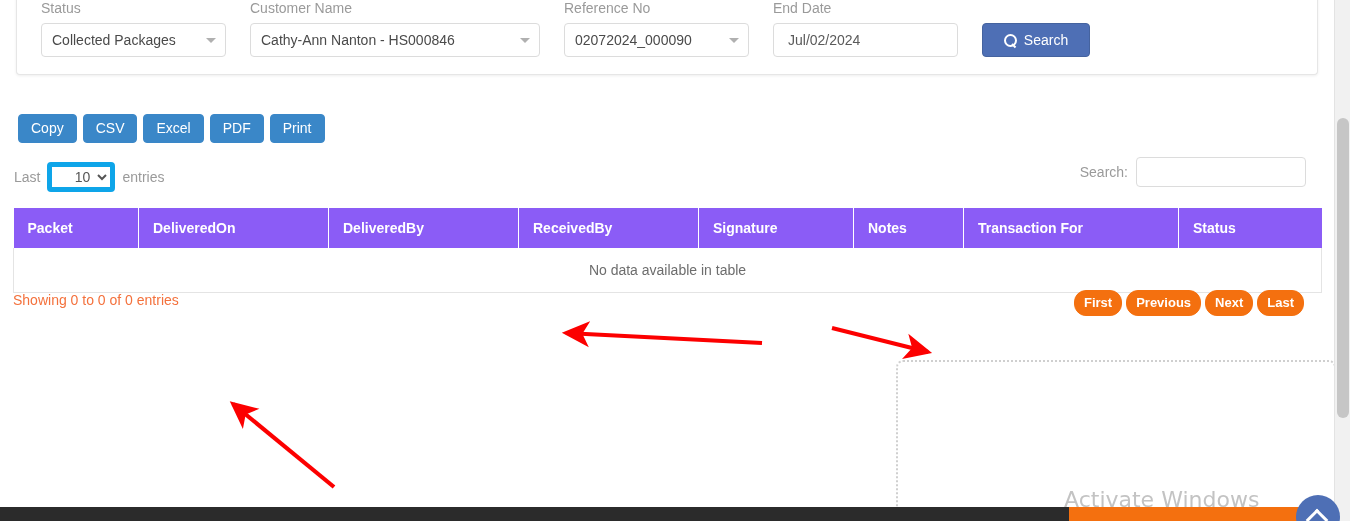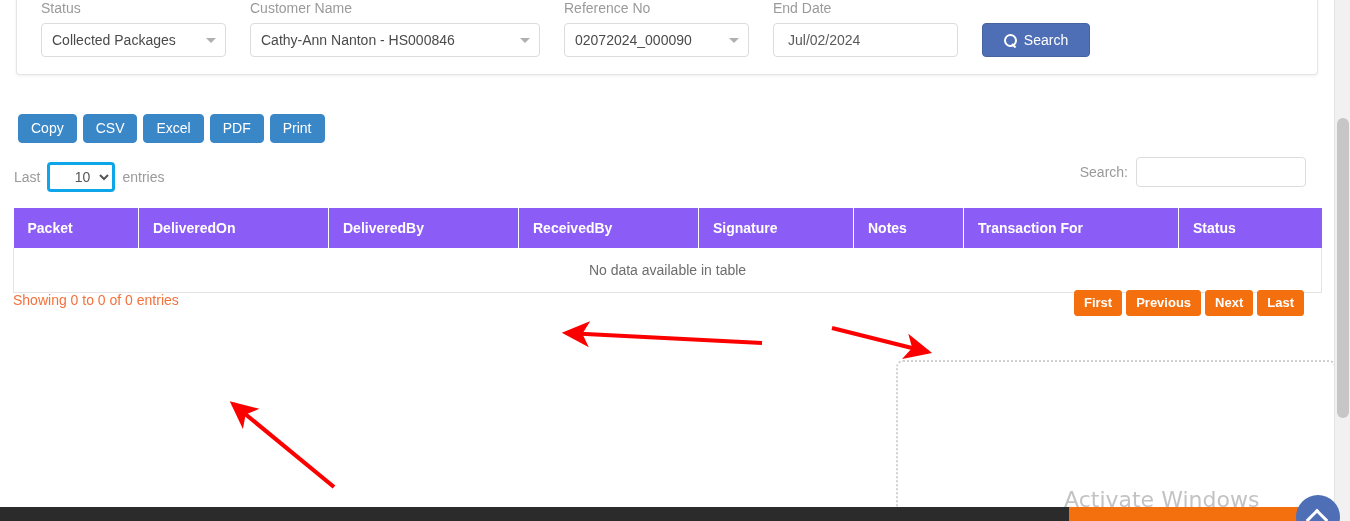--- a/index.html
+++ b/index.html
@@ -146,21 +146,21 @@
   
   .length-ctl {
     position: absolute; left: 14px; top: 162px;
     display: flex; align-items: center;
     font-size: 14px; color: #9a9a9a;
     gap: 7px;
   }
   .length-ctl select {
     height: 30px;
     width: 68px;
-    border: 3px solid #0ea5e9;
+    border: 5px solid #0ea5e9;
     border-radius: 4px;
     background: #fff;
     font-size: 14px;
     color: #555;
     text-align: center;
     font-family: "Liberation Sans", sans-serif;
     padding-left: 14px;
   }
   .table-search {
     position: absolute; right: 28px; top: 157px;
@@ -219,21 +219,21 @@
     position: absolute; right: 30px; top: 290px;
     display: flex; gap: 4px;
   }
   .pg-btn {
     background: #f4700f;
     border: 1px solid #f4700f;
     color: #ffffff;
     font-size: 13px;
     font-weight: bold;
     padding: 4px 9px 5px 9px;
-    border-radius: 3px;
+    border-radius: 12px;
     cursor: pointer;
     line-height: 15px;
   }
 
   
   .entry-card {
     position: absolute; left: 16px; top: 317px;
     width: 1302px; height: 204px;
     background: #ffffff;
     border: 1px solid #e6e6e6;

